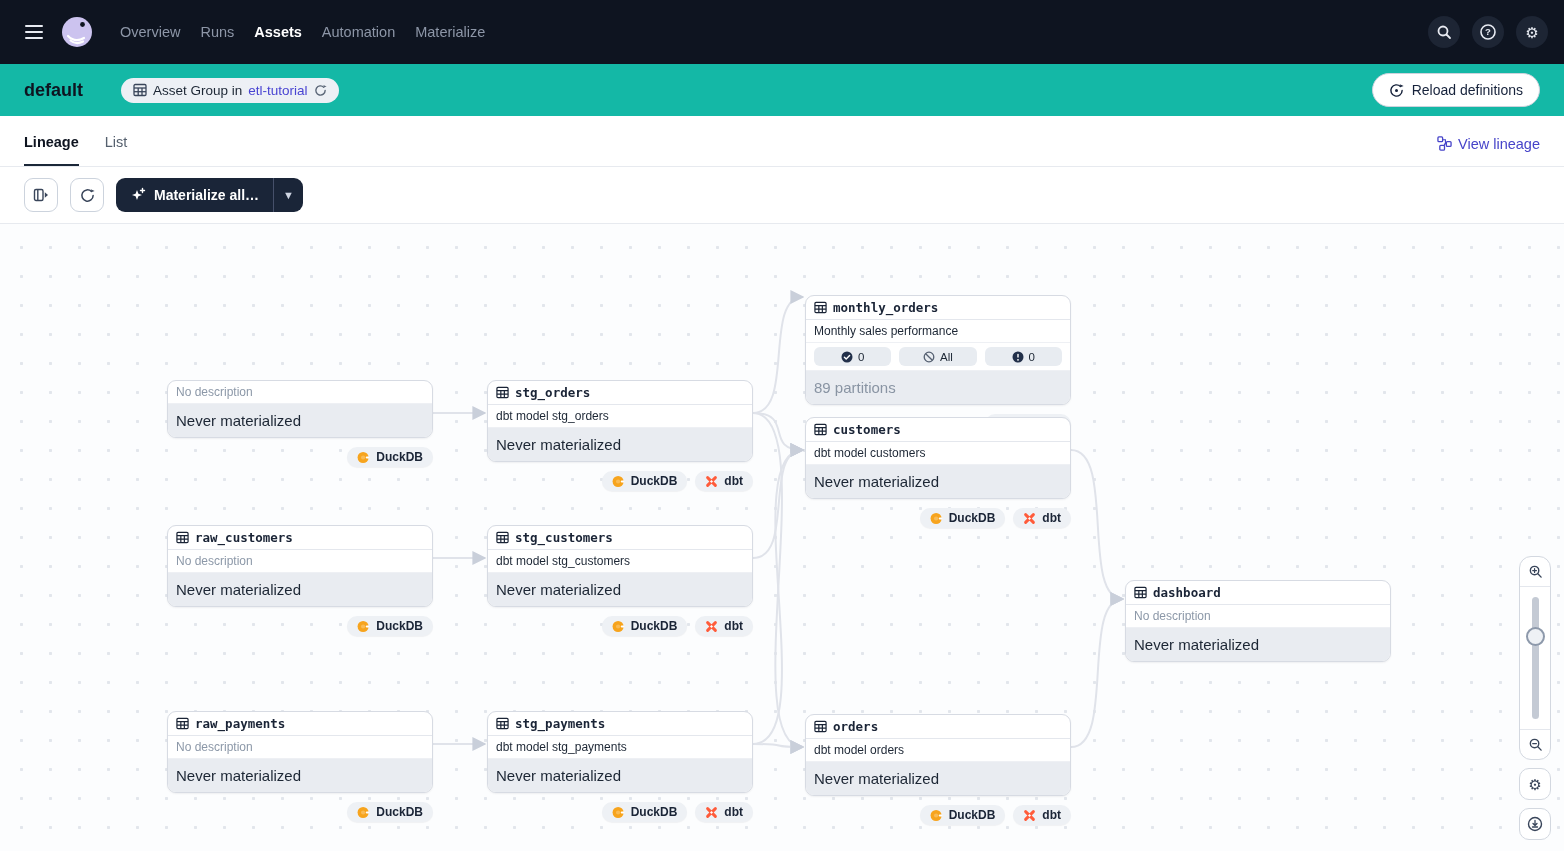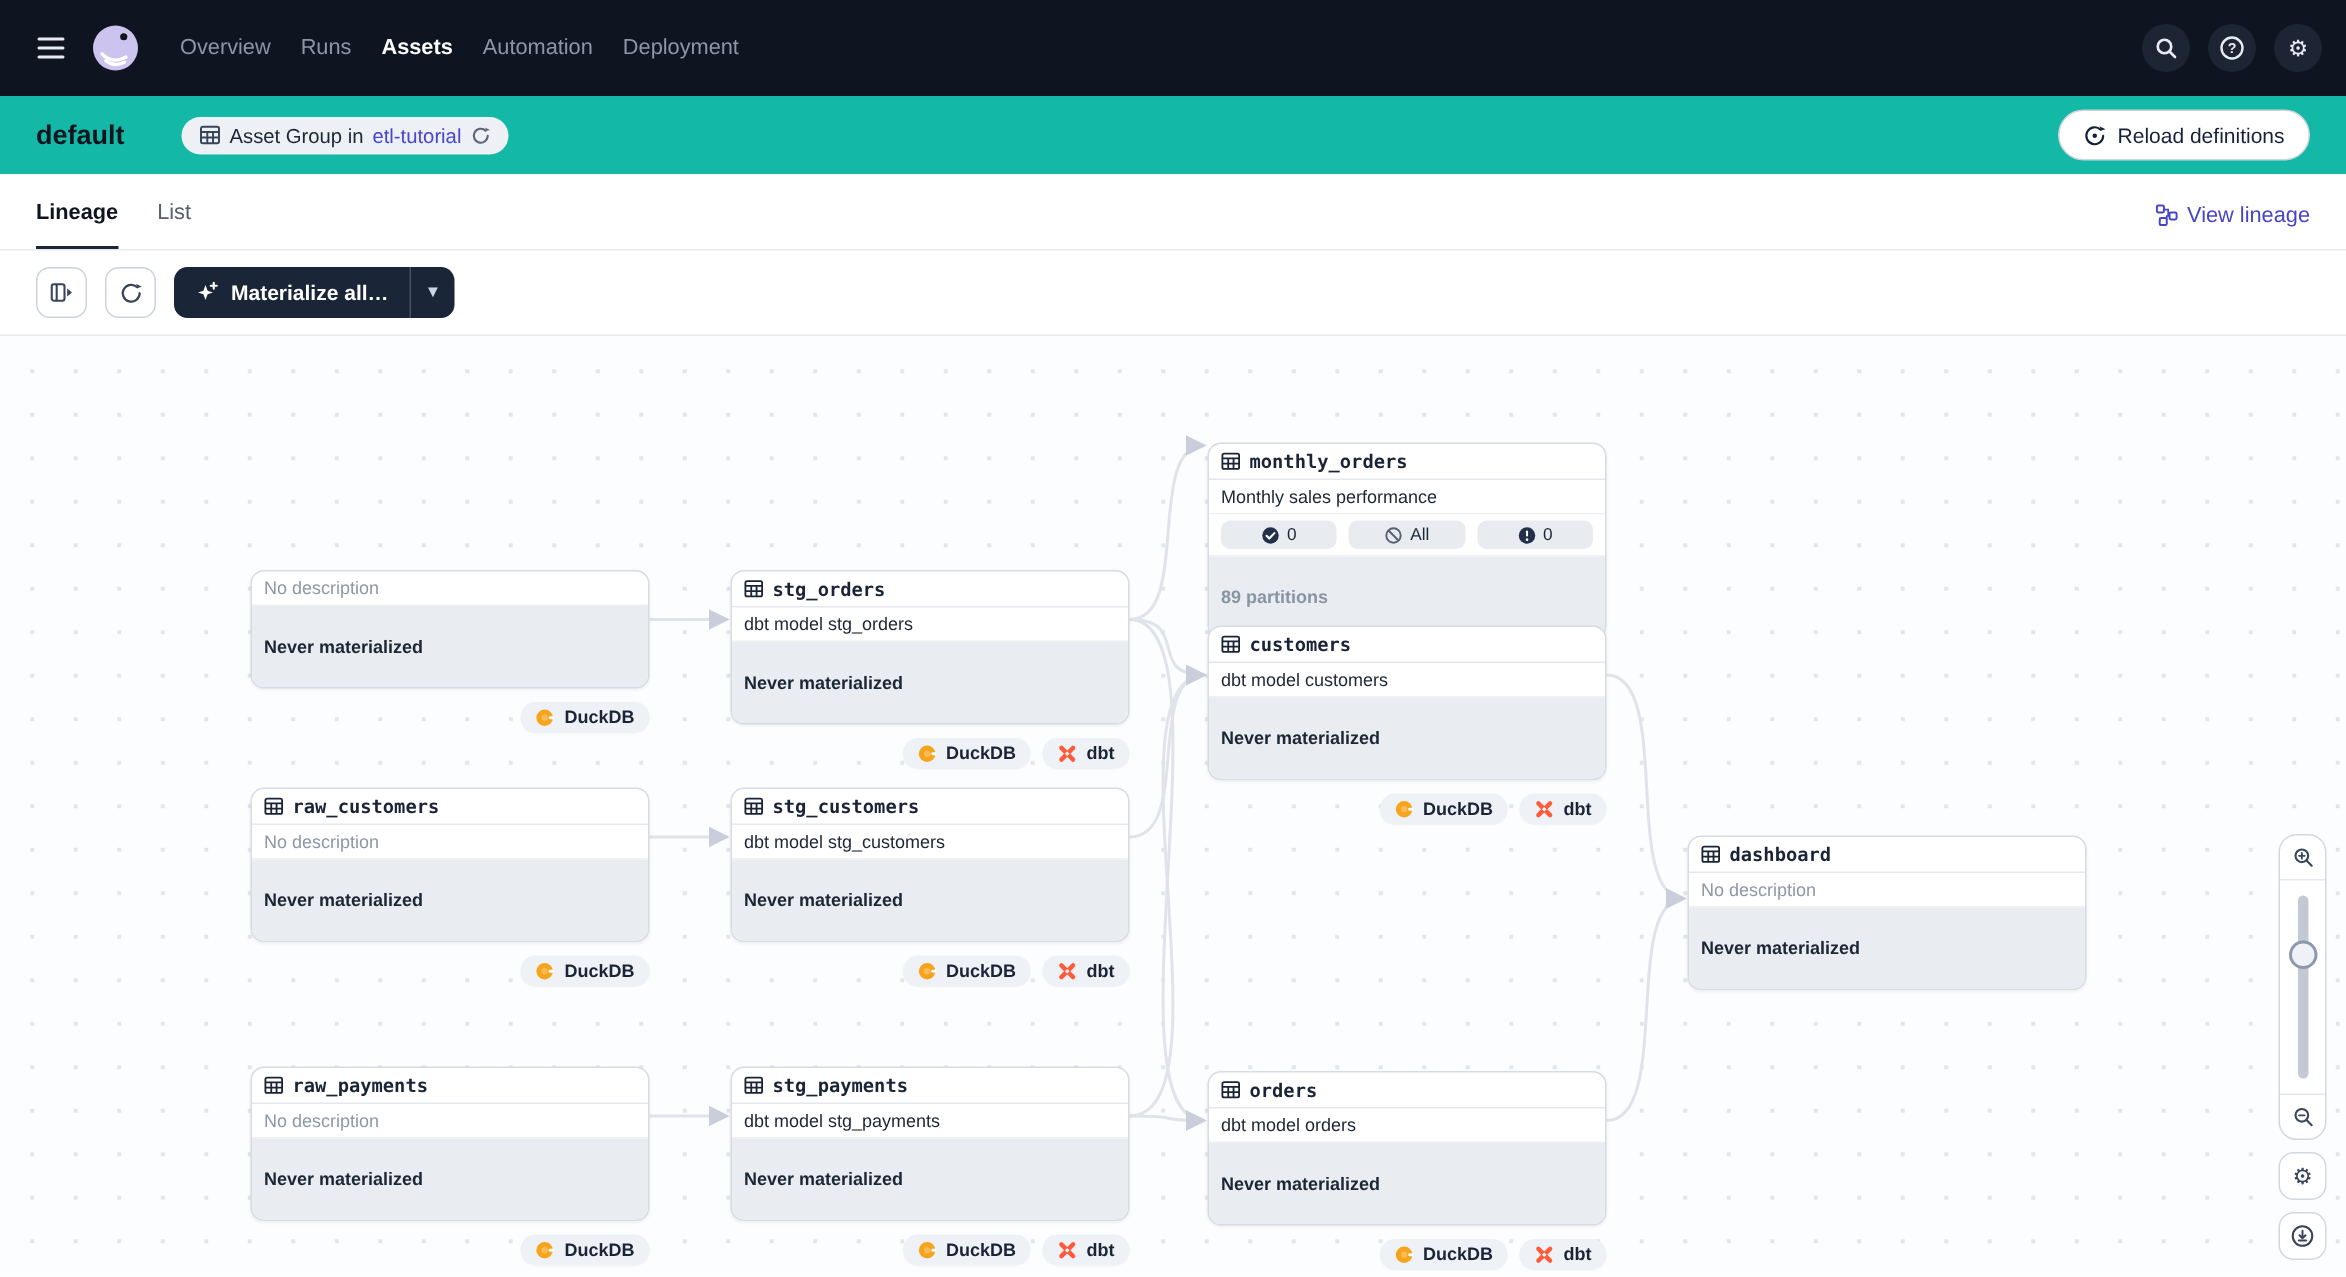--- a/index.html
+++ b/index.html
@@ -50,21 +50,21 @@
 
   .nodewrap { position:absolute; width:266px; }
   .assetcard { background:#fff; border:1px solid #d7dbe3; border-radius:9px; overflow:hidden;
     box-shadow:0 1px 2px rgba(16,24,40,.06); cursor:pointer; }
   .node-head { display:flex; align-items:center; gap:6px; padding:4px 8px; border-bottom:1px solid #e4e7ed;
     font-family:"DejaVu Sans Mono", monospace; font-size:12.5px; font-weight:700; color:#1a2436; }
   .node-desc { padding:4px 8px; font-size:12px; color:#1c2634; border-bottom:1px solid #eef0f4; min-height:21px; }
   .node-desc.muted { color:#8c98a8; }
   .node-pills { display:flex; gap:8px; padding:4px 8px; border-bottom:1px solid #eef0f4; background:#fff; }
   .pill { flex:1; display:flex; align-items:center; justify-content:center; gap:5px; background:#e8ecf1; border-radius:6px; height:19px; font-size:11.5px; color:#1c2634; }
-  .node-foot { padding:20px 8px; font-size:12px; color:#1c2634; background:#e9ecf1;font-weight:bold; }
+  .node-foot { padding:8px 8px; font-size:15px; color:#1c2634; background:#e9ecf1; }
   .node-foot.muted { color:#8994a3; }
   .badgerow { display:flex; justify-content:flex-end; gap:8px; margin-top:9px; }
   .kindbadge { display:flex; align-items:center; gap:6px; background:#eef1f5; border-radius:12px; padding:3px 10px;
     font-size:12px; font-weight:700; color:#1a2436; box-shadow:0 1px 1px rgba(16,24,40,.05); }
 
   
   .zoomstack { position:absolute; left:1519px; top:332px; width:32px; border:1px solid #d3d8e0; border-radius:12px; background:#fff; overflow:hidden; }
   .zoombtn { height:30px; display:flex; align-items:center; justify-content:center; color:#39455a; cursor:pointer; }
   .zoombtn.top { border-bottom:1px solid #e4e7ed; }
   .zoombtn.bottom { border-top:1px solid #e4e7ed; }
@@ -90,21 +90,21 @@
       <circle cx="22.5" cy="9.5" r="2.4" fill="#0e1420"></circle>
       <path d="M8 21 q7 7 16 2" stroke="#ffffff" fill="none" stroke-width="2.2" stroke-linecap="round"></path>
       <path d="M10.5 25.5 q5.5 4.5 12.5 1" stroke="#ffffff" fill="none" stroke-width="2.2" stroke-linecap="round"></path>
     </svg>
   </div>
   <div class="navitems">
     <span class="navitem">Overview</span>
     <span class="navitem">Runs</span>
     <span class="navitem active">Assets</span>
     <span class="navitem">Automation</span>
-    <span class="navitem">Deployment</span>
+    <span class="navitem">Materialize</span>
   </div>
   <div class="topnav-right">
     <div class="nav-iconbtn">
       <svg width="16" height="16" viewBox="0 0 16 16">
           <circle cx="7" cy="7" r="4.5" fill="none" stroke="currentColor" stroke-width="1.8"></circle>
           <line x1="10.5" y1="10.5" x2="14" y2="14" stroke="currentColor" stroke-width="1.8" stroke-linecap="round"></line>
         </svg>
     </div>
     <div class="nav-iconbtn">
       <svg width="18" height="18" viewBox="0 0 18 18">
@@ -401,21 +401,21 @@
               <g stroke="#ff5b3a" stroke-width="3.6" stroke-linecap="round">
                 <line x1="3.2" y1="3.2" x2="12.8" y2="12.8"></line>
                 <line x1="12.8" y1="3.2" x2="3.2" y2="12.8"></line>
               </g>
               <rect x="6.7" y="6.7" width="2.6" height="2.6" fill="#fff" transform="rotate(45 8 8)"></rect>
             </svg>
             <span>dbt</span>
           </div>
         </div>
       </div>
-      <div class="nodewrap" style="left: 1125px; top: 333px; width: 266px;">
+      <div class="nodewrap" style="left: 1125px; top: 356px; width: 266px;">
         <div class="assetcard">
           <div class="node-head">
             <svg width="13" height="13" viewBox="0 0 14 14">
               <rect x="1" y="1.5" width="12" height="11" rx="1.2" fill="none" stroke="#1a2436" stroke-width="1.3"></rect>
               <line x1="1" y1="5" x2="13" y2="5" stroke="#1a2436" stroke-width="1.3"></line>
               <line x1="1" y1="8.7" x2="13" y2="8.7" stroke="#1a2436" stroke-width="1.3"></line>
               <line x1="5.2" y1="5" x2="5.2" y2="12.5" stroke="#1a2436" stroke-width="1.3"></line>
               <line x1="9" y1="5" x2="9" y2="12.5" stroke="#1a2436" stroke-width="1.3"></line>
             </svg>
             <span>dashboard</span>

